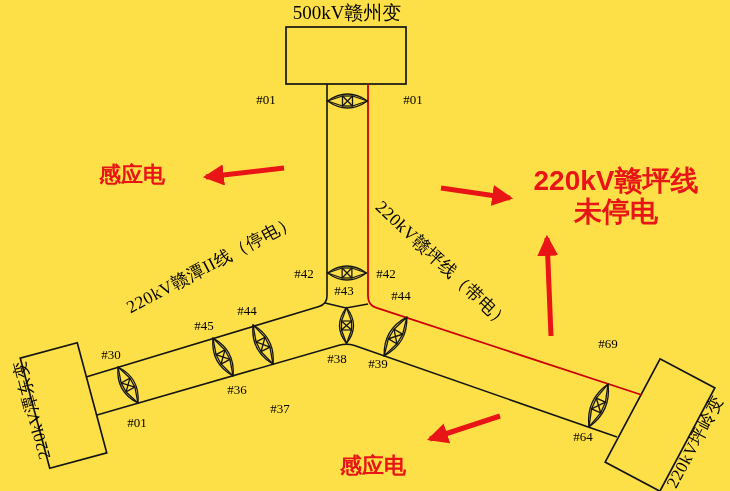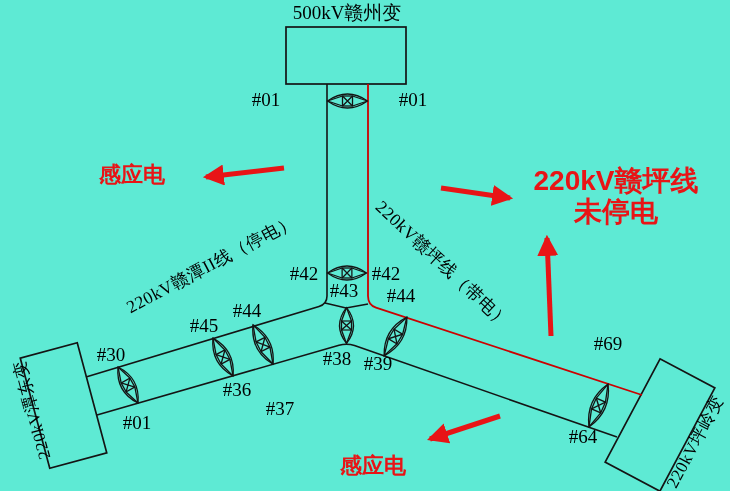--- a/index.html
+++ b/index.html
@@ -14,35 +14,35 @@
   .ln{fill:none;stroke:var(--ink);stroke-width:1.6;}
   .ln-red{fill:none;stroke:var(--red-line);stroke-width:1.8;}
   .sym{fill:none;stroke:var(--ink);stroke-width:1.3;}
   .arrow{stroke:var(--red-anno);stroke-width:5;fill:none;}
   .label{position:absolute;white-space:nowrap;color:#000;}
   .title{font-size:19px;}
   .line-label{font-size:17.5px;letter-spacing:.5px;}
   .station-side{font-size:17px;letter-spacing:.5px;}
   .tower-label{
     position:absolute;transform:translate(-50%,-50%);
-    font-size:19px;color:#000;white-space:nowrap;
+    font-size:13px;color:#000;white-space:nowrap;
     font-family:"Liberation Serif","DejaVu Serif",serif;
   }
   .anno{
     position:absolute;color:var(--red-anno);font-weight:700;
     font-family:"Liberation Sans","DejaVu Sans",sans-serif;
     white-space:nowrap;text-align:center;
   }
   .anno-big{font-size:22px;}
   .warning{font-size:28px;line-height:31px;}
 </style>
 </head>
 <body>
 
-<div class="stage" style="--ink: #141414; --red-line: #cc0000; --red-anno: #e81416; background: #5eead4;">
+<div class="stage" style="--ink: #141414; --red-line: #cc0000; --red-anno: #e81416; background: #fde047;">
 
   <svg width="730" height="491" viewBox="0 0 730 491">
     <defs>
       <g id="tower-lens">
         <path class="sym" d="M0,-20 Q14,0 0,20 Q-14,0 0,-20 Z"></path>
         <rect class="sym" x="-5" y="-5" width="10" height="10"></rect>
         <path class="sym" d="M-5,-5 L5,5 M-5,5 L5,-5"></path>
         <path class="sym" d="M0,-20 L-5,-5 M0,-20 L5,-5 M0,20 L-5,5 M0,20 L5,5"></path>
       </g>
       <marker id="arrowhead" viewBox="0 0 10 10" refX="8.5" refY="5" markerWidth="4.2" markerHeight="4.2" orient="auto-start-reverse">

